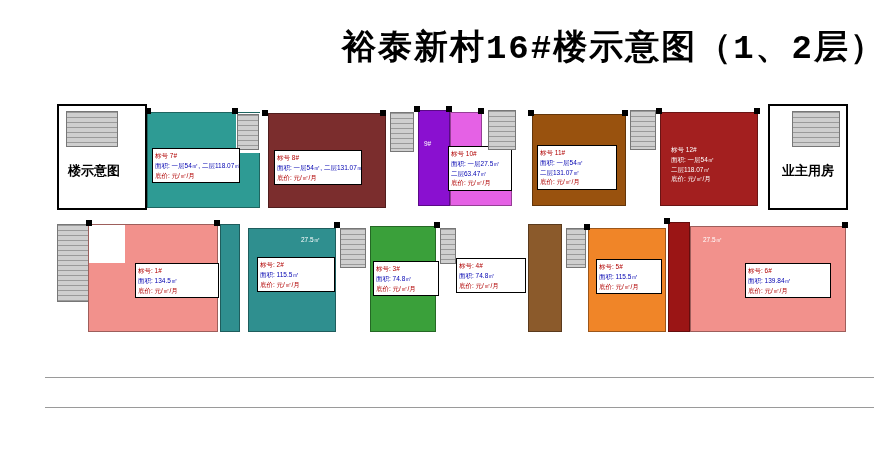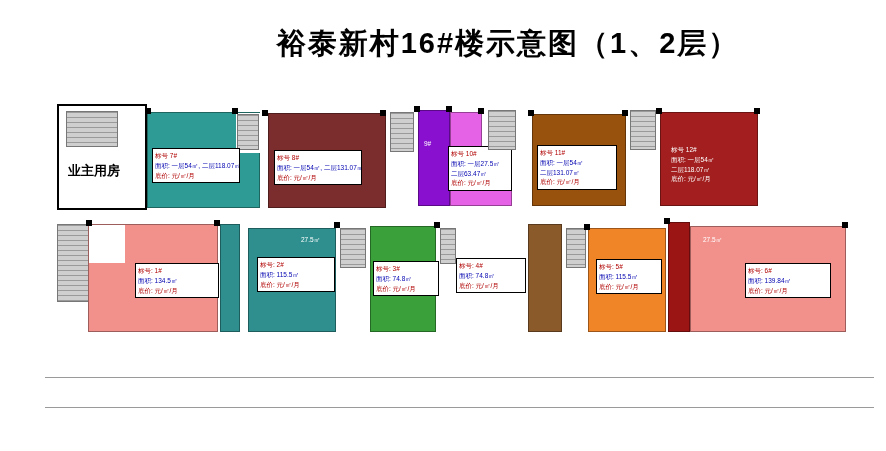--- a/index.html
+++ b/index.html
@@ -1,20 +1,20 @@
 <!DOCTYPE html>
 <html><head>
 <meta charset="utf-8">
 <style>
   html,body{margin:0;padding:0;background:#fff;}
   .canvas{position:relative;width:886px;height:451px;background:#fff;overflow:hidden;
           font-family:"Liberation Sans",sans-serif;}
   .abs{position:absolute;}
-  .title{position:absolute;left:130px;top:24px;width:756px;text-align:center;
-         font-family:Liberation Sans, sans-serif;font-size:29px;font-weight:bold;
+  .title{position:absolute;left:130px;top:24px;width:756px;text-align:right;
+         font-family:Liberation Mono, monospace;font-size:34px;font-weight:bold;
          letter-spacing:2px;color:#000;}
   .room{position:absolute;background:#fff;border:2px solid #000;box-sizing:border-box;}
   .room-label{position:absolute;font-family:"Liberation Serif",serif;font-size:13px;
               font-weight:bold;color:#000;white-space:nowrap;}
   .unit{position:absolute;box-sizing:border-box;border:1px solid rgba(0,0,0,.35);}
   .part{position:absolute;box-sizing:border-box;}
   .stair{position:absolute;background:#cfcfcf;border:1px solid #777;box-sizing:border-box;
          background-image:repeating-linear-gradient(180deg,#9a9a9a 0 1px,transparent 1px 5px);}
   .labelbox{position:absolute;background:#fff;border:1px solid #000;box-sizing:border-box;
             font-size:6.5px;line-height:1.5;padding:2px 2px;white-space:nowrap;overflow:hidden;}
@@ -28,21 +28,21 @@
 </style>
 </head>
 <body>
 
 <div class="canvas">
 
   <div class="title">裕泰新村16#楼示意图（1、2层）</div>
 
   <div class="room" style="left:57px;top:104px;width:90px;height:106px">
     <div class="stair" style="left:7px;top:5px;width:52px;height:36px"></div>
-    <div class="room-label" style="left:9px;top:56px">业主用房</div>
+    <div class="room-label" style="left:9px;top:56px">楼示意图</div>
   </div>
 
   <div class="unit" style="left:147px;top:112px;width:113px;height:96px;background:#2e9b94">
     <div class="part" style="left:88px;top:0;width:25px;height:40px;background:#fff">
       <div class="stair" style="left:1px;top:1px;width:22px;height:36px"></div>
     </div>
     <div class="labelbox" style="left:4px;top:35px;width:88px">
       <div class="l-red">标号  7#</div>
       <div class="l-blue">面积: 一层54㎡, 二层118.07㎡</div>
       <div class="l-red">底价:      元/㎡/月</div>
@@ -89,20 +89,24 @@
 
   <div class="unit" style="left:660px;top:112px;width:98px;height:94px;background:#a31f1f">
     <div class="wtext" style="left:10px;top:32px">
       <div>标号  12#</div>
       <div>面积: 一层54㎡</div>
       <div>二层118.07㎡</div>
       <div>底价:   元/㎡/月</div>
     </div>
   </div>
 
+  <div class="room" style="left:768px;top:104px;width:80px;height:106px">
+    <div class="stair" style="left:22px;top:5px;width:48px;height:36px"></div>
+    <div class="room-label" style="left:12px;top:56px">业主用房</div>
+  </div>
 
   <div class="stair" style="left:57px;top:224px;width:33px;height:78px"></div>
 
   <div class="unit" style="left:88px;top:224px;width:130px;height:108px;background:#f2918c">
     <div class="part" style="left:0;top:0;width:36px;height:38px;background:#fff"></div>
     <div class="labelbox" style="left:46px;top:38px;width:84px">
       <div class="l-red">标号:  1#</div>
       <div class="l-blue">面积:  134.5㎡</div>
       <div class="l-red">底价:      元/㎡/月</div>
     </div>

